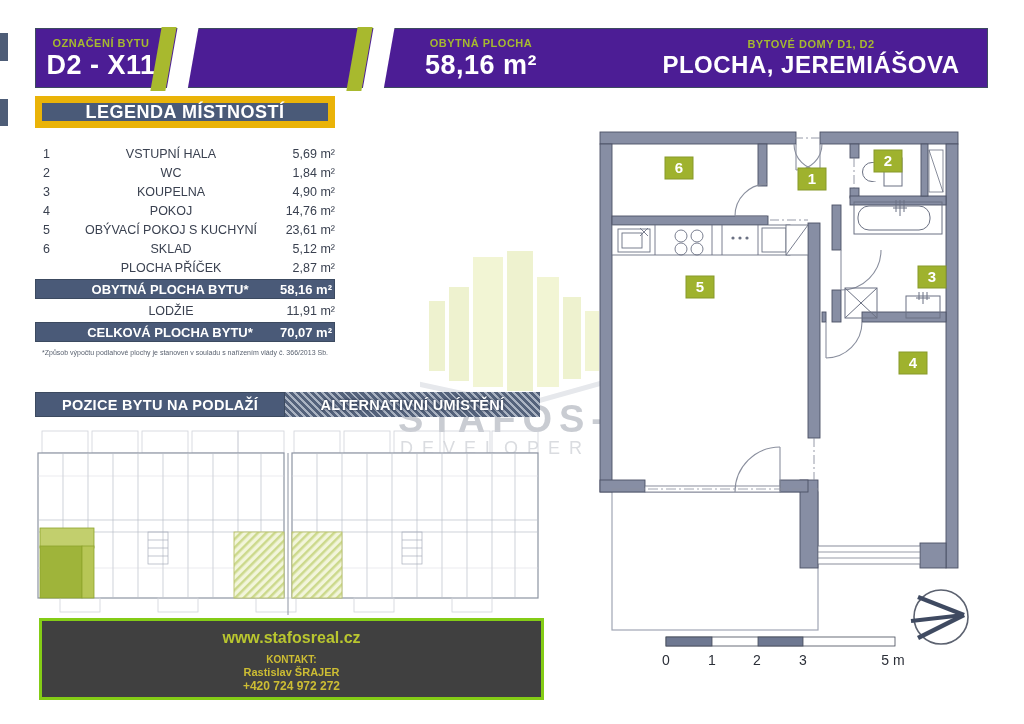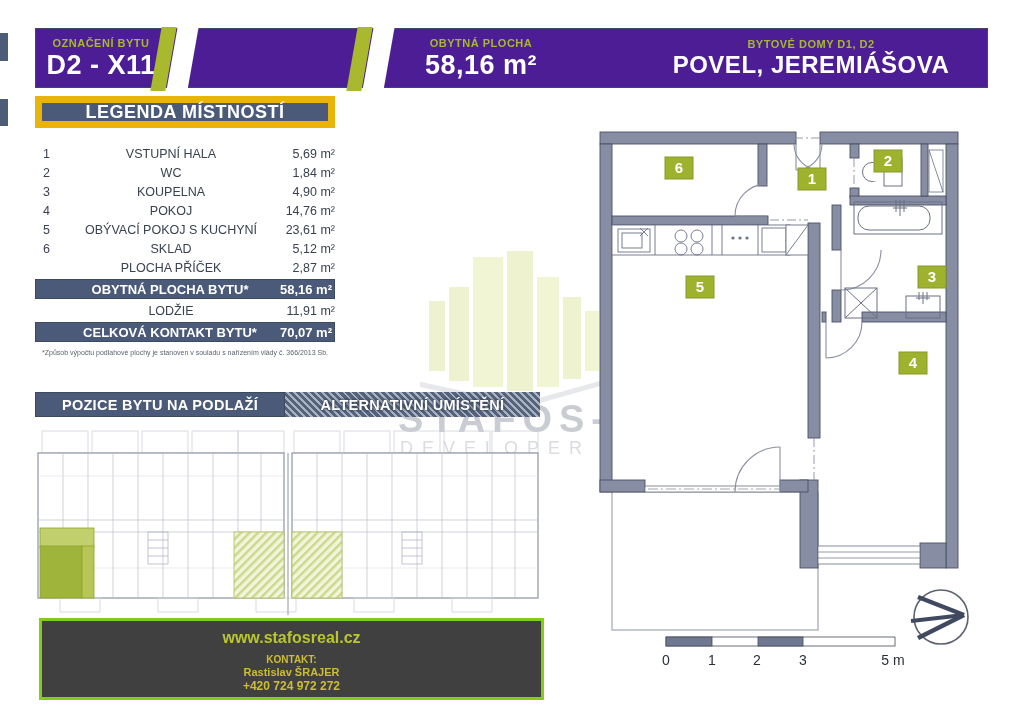--- a/index.html
+++ b/index.html
@@ -88,21 +88,21 @@
     <div class="sep-green" style="left:120px;"></div>
     <div class="sep-white" style="left:136px;"></div>
     <div class="sep-green" style="left:316px;"></div>
     <div class="sep-white" style="left:332px;"></div>
     <div class="hpanel" style="left:360px;width:170px;">
       <div class="hlabel">OBYTNÁ PLOCHA</div>
       <div class="hvalue">58,16 m²</div>
     </div>
     <div class="hpanel" style="left:580px;width:390px;">
       <div class="hlabel">BYTOVÉ DOMY D1, D2</div>
-      <div class="hvalue2">POVEL, JEREMIÁŠOVA</div>
+      <div class="hvalue2">PLOCHA, JEREMIÁŠOVA</div>
     </div>
   </div>
 
   <div class="abs" id="legend-title">LEGENDA MÍSTNOSTÍ</div>
 
   <div class="abs" id="legend-table">
     <div class="lrow">
       <span class="lnum">1</span>
       <span class="lname">VSTUPNÍ HALA</span>
       <span class="larea">5,69 m²</span>
@@ -142,21 +142,21 @@
       <span class="lname">OBYTNÁ PLOCHA BYTU*</span>
       <span class="larea">58,16 m²</span>
     </div>
     <div class="lrow">
       <span class="lnum"></span>
       <span class="lname">LODŽIE</span>
       <span class="larea">11,91 m²</span>
     </div>
     <div class="lband">
       <span class="lnum"></span>
-      <span class="lname">CELKOVÁ KONTAKT BYTU*</span>
+      <span class="lname">CELKOVÁ PLOCHA BYTU*</span>
       <span class="larea">70,07 m²</span>
     </div>
   </div>
   <div class="abs" id="legend-foot">*Způsob výpočtu podlahové plochy je stanoven v souladu s nařízením vlády č. 366/2013 Sb.</div>
 
   <div class="abs" id="alt-band">ALTERNATIVNÍ UMÍSTĚNÍ</div>
   <div class="abs" id="pos-band">POZICE BYTU NA PODLAŽÍ</div>
 
   <svg class="abs" style="left:30px;top:428px;" width="515" height="187" viewBox="0 0 515 187">
     <defs>

